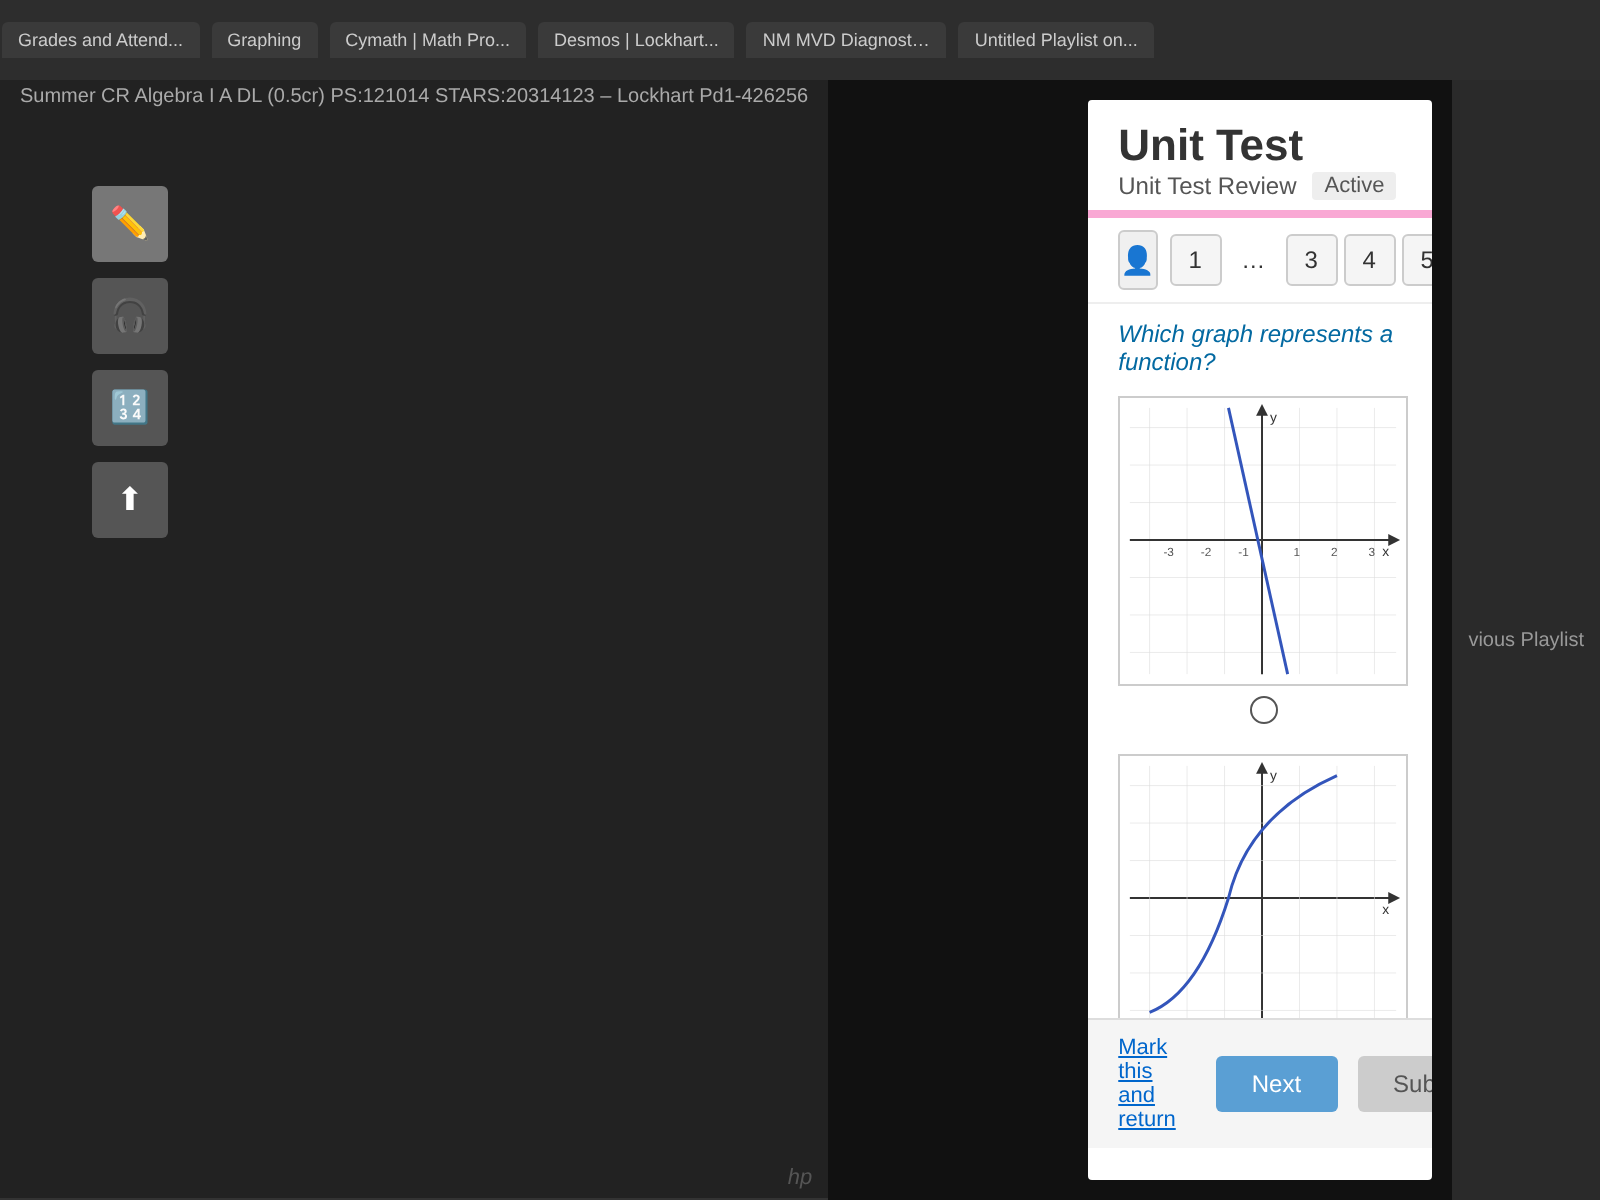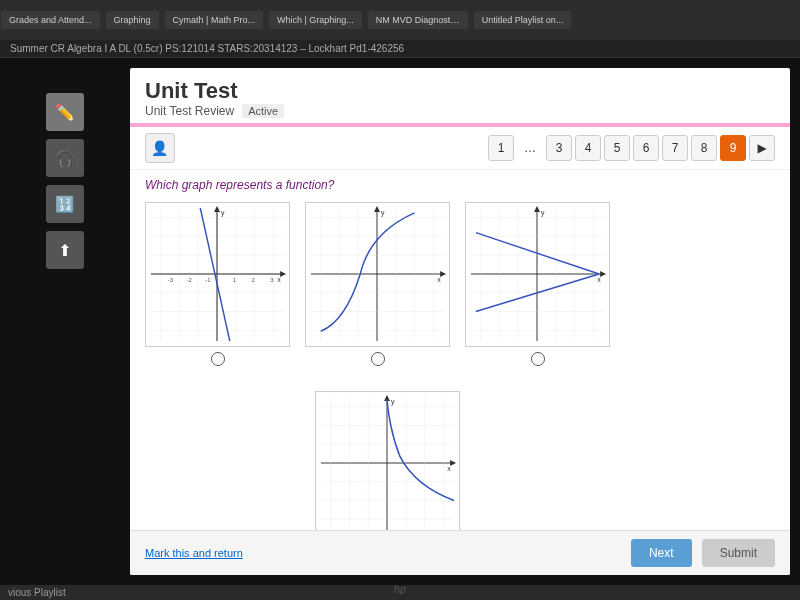--- a/index.html
+++ b/index.html
@@ -37,21 +37,20 @@
 
     
     .screen-bg {
       background: #111;
       position: absolute;
       top: 40px;
       left: 0;
       right: 0;
       bottom: 0;
       display: flex;
-      flex-direction: column;
     }
 
     
     .class-bar {
       background: #222;
       color: #aaa;
       font-size: 10px;
       padding: 3px 10px;
       border-bottom: 1px solid #333;
     }
@@ -173,21 +172,21 @@
     }
 
     
     .question-area {
       padding: 8px 15px;
       overflow-y: auto;
       height: calc(100% - 130px);
     }
     .question-text {
       font-size: 12px;
-      color: #701a75;
+      color: #0369a1;
       margin-bottom: 10px;
       font-style: italic;
     }
 
     
     .graphs-grid {
       display: flex;
       flex-wrap: wrap;
       gap: 15px;
       justify-content: flex-start;
@@ -214,21 +213,21 @@
       height: 14px;
       border-radius: 50%;
       border: 1.5px solid #555;
       background: #fff;
       cursor: pointer;
     }
 
     
     .bottom-bar {
       position: absolute;
-      bottom: 0;
+      bottom: 16px;
       left: 0;
       right: 0;
       background: #f5f5f5;
       border-top: 1px solid #ddd;
       padding: 8px 15px;
       display: flex;
       align-items: center;
       gap: 10px;
     }
     .mark-return-link {
@@ -287,21 +286,21 @@
       font-style: italic;
     }
   </style>
 </head>
 <body>
 
 <div class="browser-bar">
   <div class="tab">Grades and Attend...</div>
   <div class="tab">Graphing</div>
   <div class="tab">Cymath | Math Pro...</div>
-  <div class="tab">Which | Graphing...</div>
+  <div class="tab">Desmos | Lockhart...</div>
   <div class="tab">NM MVD Diagnosti...</div>
   <div class="tab">Untitled Playlist on...</div>
 </div>
 
 <div class="screen-bg">
 
   <div class="class-bar">
     <span>Summer CR Algebra I A DL (0.5cr) PS:121014 STARS:20314123 – Lockhart Pd1-426256</span>
   </div>
 

